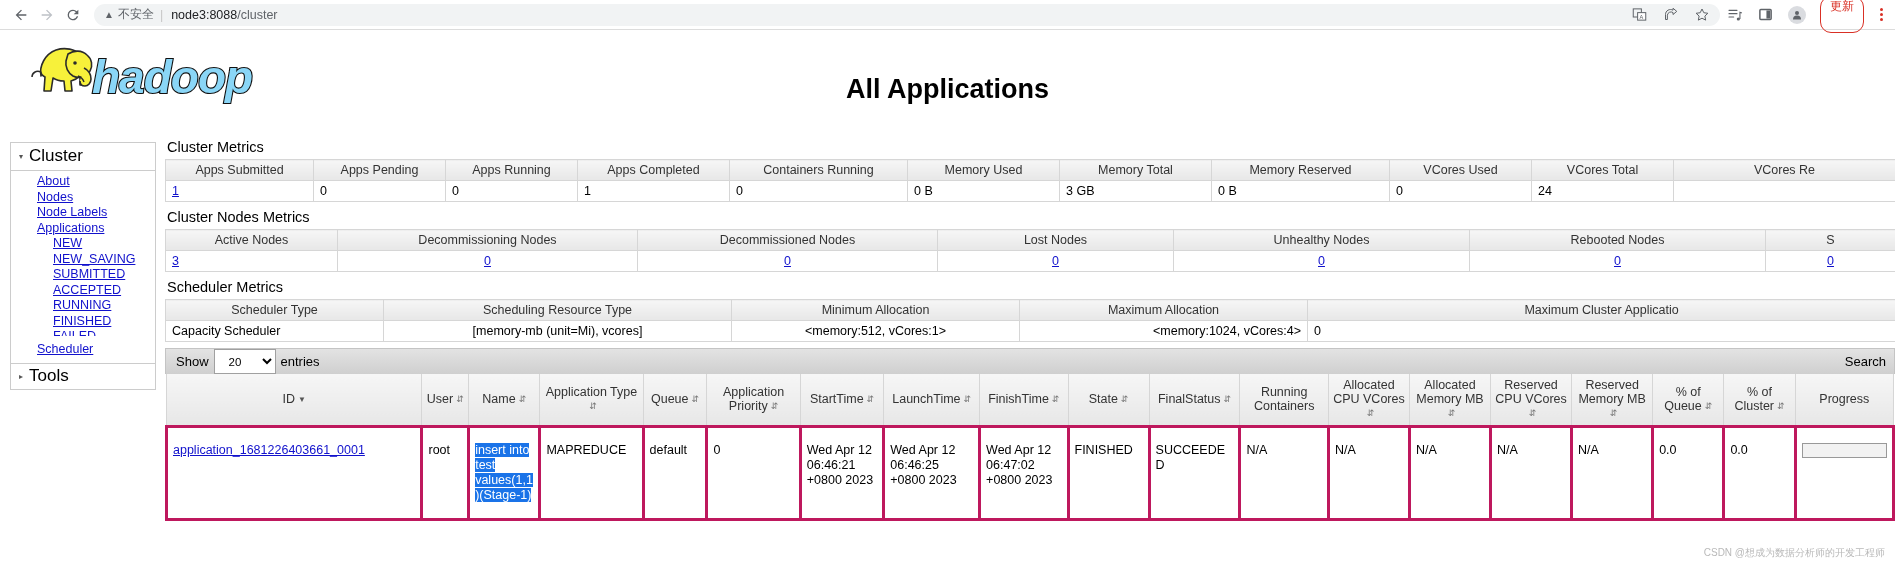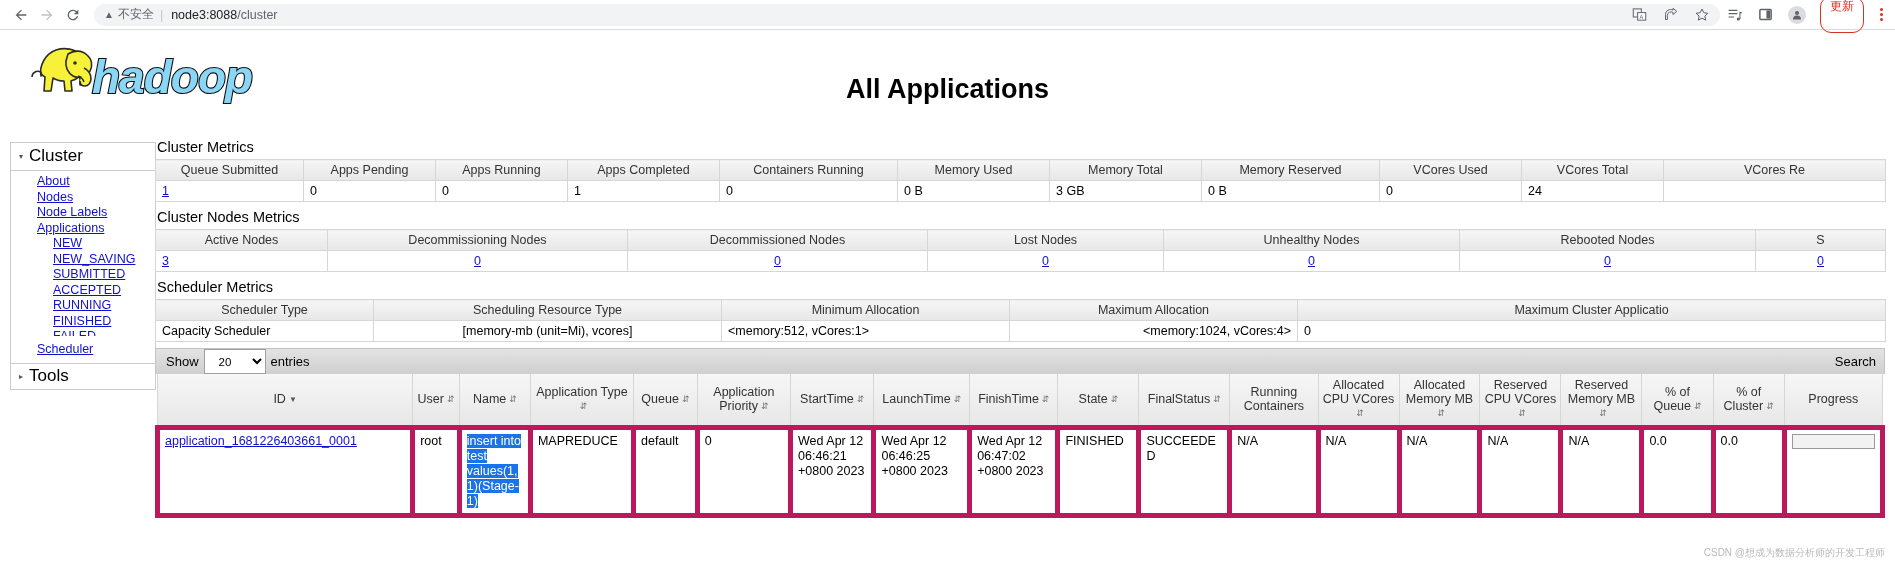--- a/index.html
+++ b/index.html
@@ -77,21 +77,21 @@
   .tools-box{
     position:absolute; left:10px; top:333px; width:146px;
     border:1px solid #ccc; background:#fff;
   }
   .tools-head{
     font-size:17px; padding:2px 6px 3px 8px; display:flex; align-items:center; gap:6px;
   }
   .caret-right{ font-size:8px; color:#555; }
 
   
-  .main{ position:absolute; left:155px; top:108px; right:0; }
+  .main{ position:absolute; left:165px; top:108px; right:0; }
   .sec-title{ font-size:14.5px; color:#000; margin:0 0 3px 2px; line-height:18px; }
 
   table.metrics{
     border-collapse:collapse; width:1730px; table-layout:fixed;
     font-size:12.5px; margin-bottom:6px;
   }
   table.metrics th{
     background:#ececec; border:1px solid #d6d6d6; font-weight:normal;
     color:#333; padding:3px 4px; text-align:center; white-space:nowrap;
     background-image:linear-gradient(#f6f6f6,#e7e7e7);
@@ -122,21 +122,21 @@
     border:1px solid #d6d6d6; border-top:none; font-weight:normal; color:#333;
     padding:4px 4px 5px; text-align:center; vertical-align:middle; position:relative;
     line-height:14px;
   }
   .sort-ic{
     display:inline-block; margin-left:3px; color:#777; font-size:9px; line-height:9px;
     vertical-align:middle;
   }
   .sort-ic.desc{ color:#555; font-size:8px; }
   table.apps td{
-    border:5px solid #be185d; padding:4px 5px; vertical-align:top; color:#000;
+    border:3px solid #be185d; padding:15px 5px; vertical-align:top; color:#000;
     line-height:15px; word-wrap:break-word;
   }
   td.idcell a{ color:#1111cc; text-decoration:underline; }
   .hl{ background:#1a73e8; color:#fff; }
   .progbar{
     border:1px solid #999; height:15px; width:100%; background:#f2f2f2; display:block;
   }
 
   .watermark{
     position:absolute; right:10px; bottom:6px; font-size:10px; color:#b9b9b9;
@@ -287,21 +287,21 @@
         <col style="width:178px">
           <col style="width:152px">
           <col style="width:152px">
           <col style="width:178px">
         <col style="width:142px">
           <col style="width:142px">
           <col style="width:222px">
       </colgroup>
       <thead>
       <tr>
-        <th>Queue Submitted</th>
+        <th>Apps Submitted</th>
         <th>Apps Pending</th>
         <th>Apps Running</th>
         <th>Apps Completed</th>
         <th>Containers Running</th>
         <th>Memory Used</th>
         <th>Memory Total</th>
         <th>Memory Reserved</th>
         <th>VCores Used</th>
         <th>VCores Total</th>
         <th>VCores Re</th>
@@ -374,21 +374,21 @@
         <th>Scheduling Resource Type</th>
         <th>Minimum Allocation</th>
         <th>Maximum Allocation</th>
         <th>Maximum Cluster Applicatio</th>
       </tr>
       </thead>
       <tbody>
       <tr>
         <td>Capacity Scheduler</td>
         <td style="text-align:center">[memory-mb (unit=Mi), vcores]</td>
-        <td style="">&lt;memory:512, vCores:1&gt;</td>
+        <td style="text-align:center">&lt;memory:512, vCores:1&gt;</td>
         <td style="text-align:right">&lt;memory:1024, vCores:4&gt;</td>
         <td>0</td>
       </tr>
       </tbody>
     </table>
 
     <div class="dt-top">
       <div class="dt-show">
         <span>Show</span>
         <select class="dt-select">

